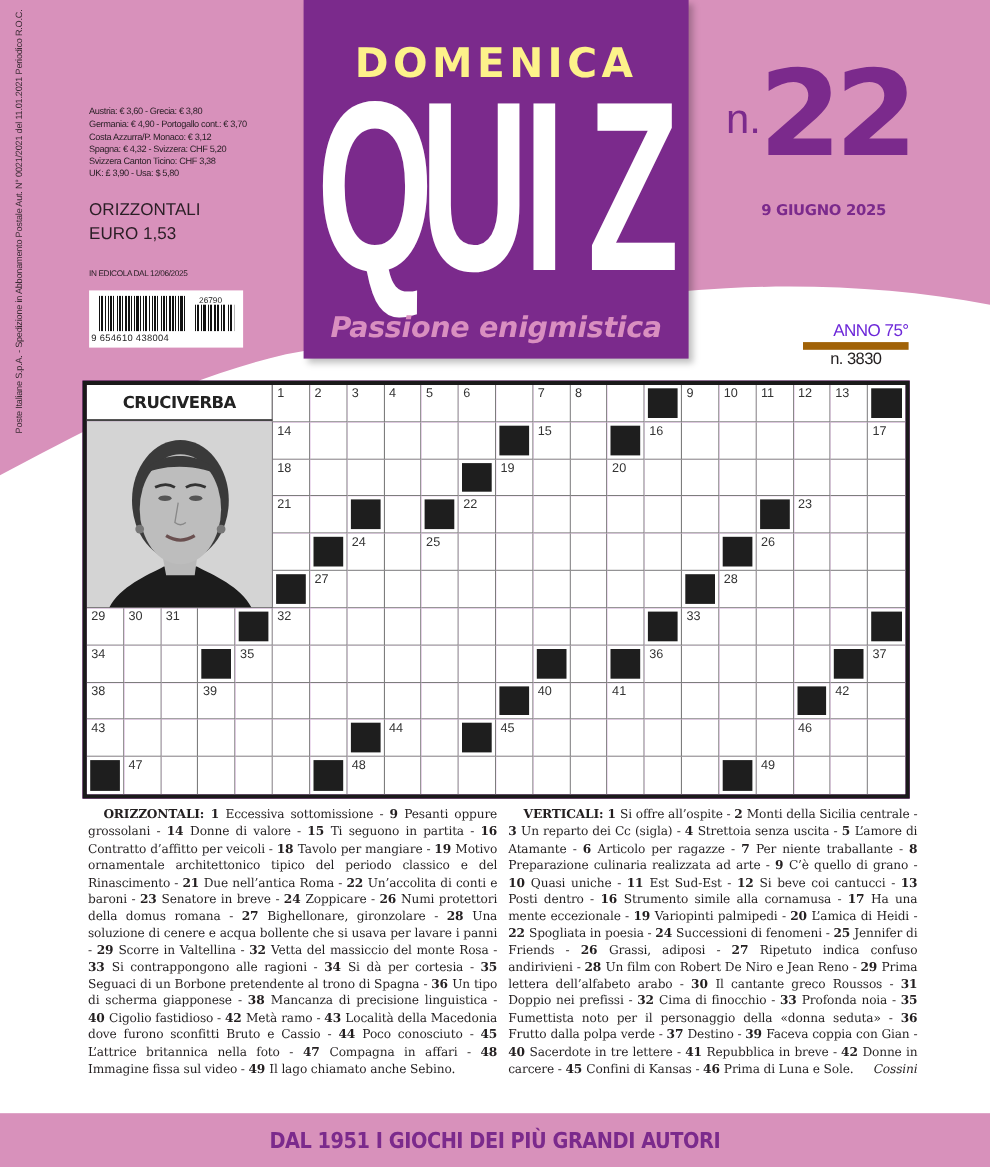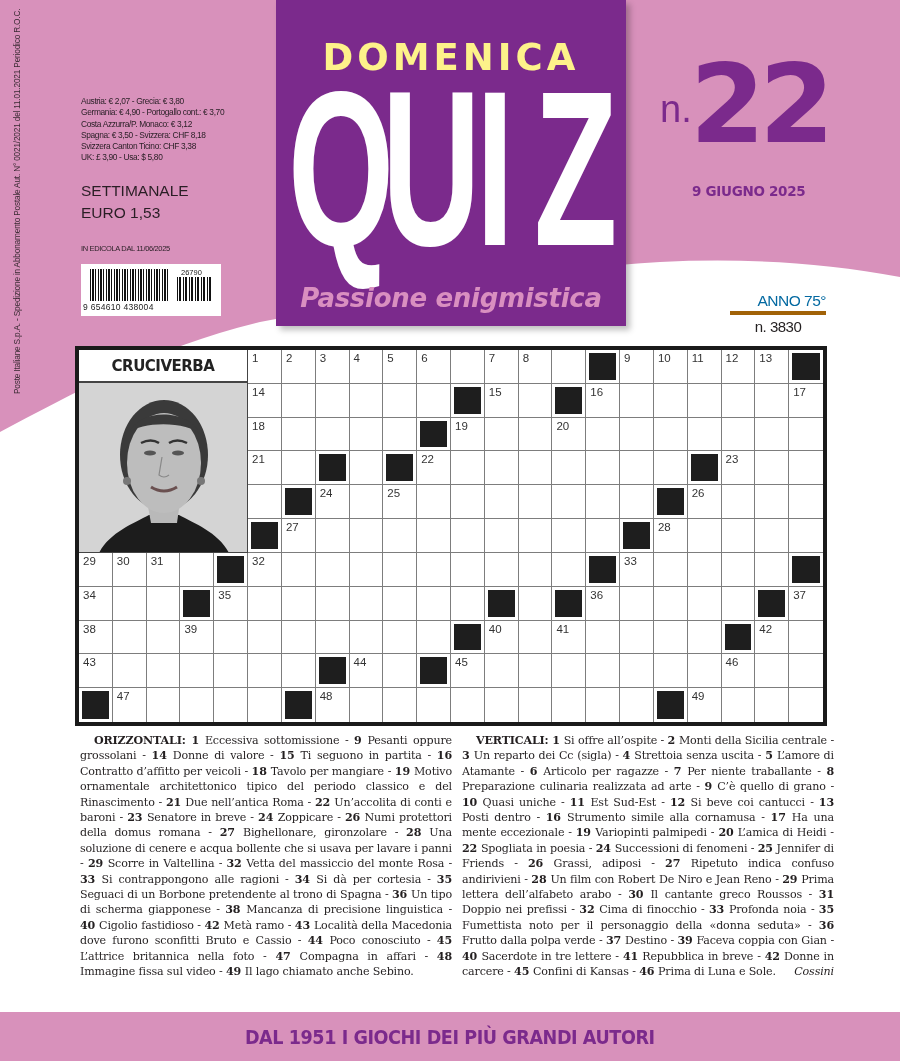--- a/index.html
+++ b/index.html
@@ -17,21 +17,21 @@
 
   .logo { position: absolute; left: 276px; top: 0; width: 350px; height: 326px; background: #7b2a8c; box-shadow: 4px 4px 6px rgba(0,0,0,0.25); }
   .logo-top { position: absolute; left: 0; top: 36px; width: 350px; text-align: center; font-family: "DejaVu Sans", sans-serif; font-weight: bold; font-size: 37px; letter-spacing: 4px; color: #fdf28a; }
   .logo-quiz { position: absolute; left: 12px; top: 78px; width: 330px; height: 182px; display: flex; justify-content: space-between; }
   .logo-quiz span { display: block; font-family: "Liberation Sans", sans-serif; font-weight: bold; color: #ffffff; font-size: 220px; line-height: 182px; transform: scaleX(0.62); transform-origin: left top; width: 84px; }
   .logo-sub { position: absolute; left: 0; top: 283px; width: 350px; text-align: center; font-family: "DejaVu Sans", sans-serif; font-weight: bold; font-style: italic; font-size: 26px; color: #d98fc0; letter-spacing: -0.3px; }
 
   .issue-n { position: absolute; left: 660px; top: 88px; font-size: 38px; color: #7b2a8c; }
   .issue-num { position: absolute; left: 690px; top: 50px; font-family: "DejaVu Sans", sans-serif; font-weight: bold; font-size: 108px; line-height: 110px; color: #7b2a8c; letter-spacing: -6px; }
   .issue-date { position: absolute; left: 692px; top: 183px; font-family: "DejaVu Sans", sans-serif; font-weight: bold; font-size: 13.5px; color: #7b2a8c; letter-spacing: -0.3px; }
-  .anno { position: absolute; left: 730px; top: 292px; width: 96px; text-align: right; font-size: 15.5px; color: #0369a1; border-bottom: 4px solid #a16207; padding-bottom: 1px; letter-spacing: -0.5px; }
+  .anno { position: absolute; left: 730px; top: 292px; width: 96px; text-align: right; font-size: 15.5px; color: #6d28d9; border-bottom: 7px solid #a16207; padding-bottom: 1px; letter-spacing: -0.5px; }
   .annon { position: absolute; left: 730px; top: 318px; width: 96px; text-align: center; font-size: 15px; color: #231f20; letter-spacing: -0.5px; }
 
   .grid-wrap { position: absolute; left: 75px; top: 346px; width: 744px; height: 372px; border: 4px solid #1a1a1a; background: #a21caf; }
   .cell { position: absolute; box-sizing: border-box; border-right: 1px solid #7d7d7d; border-bottom: 1px solid #7d7d7d; background: #fff; }
   .cell .num { position: absolute; left: 4px; top: 2px; font-family: "Liberation Sans", sans-serif; font-size: 11.5px; color: #333; }
   .cell.black::after { content: ""; position: absolute; left: 3px; top: 3px; right: 3px; bottom: 3px; background: #1e1e1e; }
   .title-box { position: absolute; left: 0; top: 0; width: 169px; height: 33px; background: #fff; border-right: 1px solid #444; border-bottom: 2px solid #444; box-sizing: border-box; display: flex; align-items: center; justify-content: center; font-family: "DejaVu Sans", sans-serif; font-weight: bold; font-size: 15px; letter-spacing: -0.5px; color: #222; }
   .photo { position: absolute; left: 0; top: 33px; width: 169px; height: 170px; background: #d6d6d6; border-right: 1px solid #444; border-bottom: 1px solid #444; box-sizing: border-box; overflow: hidden; }
 
   .clues { position: absolute; top: 733px; width: 372px; font-family: "DejaVu Serif", serif; font-size: 11.1px; line-height: 15.4px; text-align: justify; color: #231f20; letter-spacing: -0.15px; }
@@ -46,34 +46,34 @@
 </head>
 <body>
 
 <svg class="bg-pink" viewBox="0 0 900 440" preserveAspectRatio="none">
   <path d="M0,0 H900 V277 C820,262 740,258 660,262 C520,270 380,300 260,322 C160,345 70,395 0,432 Z" fill="#d891bb"></path>
 </svg>
 
 <div class="side-text">Poste Italiane S.p.A. - Spedizione in Abbonamento Postale Aut. N° 0021/2021 del 11.01.2021 Periodico R.O.C.</div>
 
 <div class="prices">
-  <div>Austria: € 2,07 - Grecia: € 3,80</div>
+  <div>Austria: € 3,60 - Grecia: € 3,80</div>
   <div>Germania: € 4,90 - Portogallo cont.: € 3,70</div>
   <div>Costa Azzurra/P. Monaco: € 3,12</div>
-  <div>Spagna: € 3,50 - Svizzera: CHF 8,18</div>
+  <div>Spagna: € 4,32 - Svizzera: CHF 5,20</div>
   <div>Svizzera Canton Ticino: CHF 3,38</div>
   <div>UK: £ 3,90 - Usa: $ 5,80</div>
 </div>
 
 <div class="weekly">
-  <div>SETTIMANALE</div>
+  <div>ORIZZONTALI</div>
   <div>EURO 1,53</div>
 </div>
 
-<div class="edicola">IN EDICOLA DAL 11/06/2025</div>
+<div class="edicola">IN EDICOLA DAL 12/06/2025</div>
 
 <div class="barcode-box">
   <div class="bars"></div>
   <div class="bars2"></div>
   <div class="bc-num">9 654610 438004</div>
   <div class="bc-num2">26790</div>
 </div>
 
 <div class="logo">
   <div class="logo-top">DOMENICA</div>

